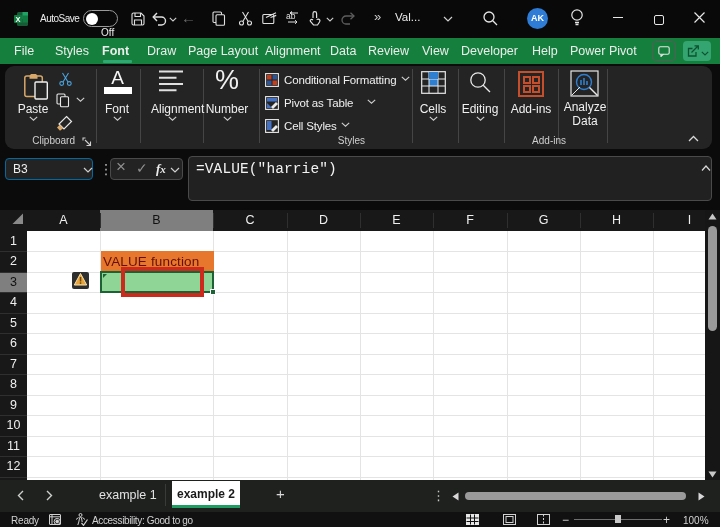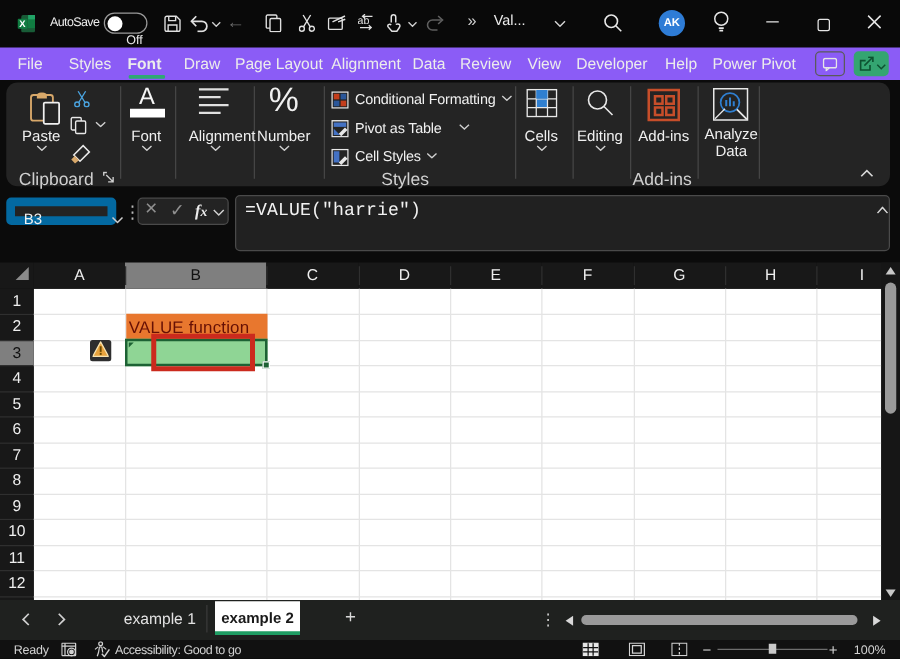--- a/index.html
+++ b/index.html
@@ -13,34 +13,34 @@
 .tbtxt { font-size:12px; color:#ececec; }
 #autosave-pill { left:83px; top:10px; width:35px; height:17px; border:1px solid #9a9a9a;
   border-radius:9px; }
 #autosave-knob { left:85.5px; top:12.5px; width:12px; height:12px; border-radius:50%; background:#fff; }
 #avatar { left:527px; top:8px; width:21px; height:21px; border-radius:50%; background:#2e7cd6;
   color:#fff; font-size:9px; font-weight:bold; text-align:center; line-height:21px; }
 .qat { color:#e0e0e0; }
 .dim { color:#6b6b6b; }
 
 
-#menubar { left:0; top:38px; width:720px; height:26px; background:#8b5cf6; }
+#menubar { left:0; top:38px; width:720px; height:26px; background:#15803d; }
 .menu-item { position:absolute; top:6px; font-size:12.5px; color:#ececec; }
 
 
 #ribbon { left:5px; top:66px; width:707px; height:83px; background:#242424; border-radius:9px; }
 .rib-label { position:absolute; font-size:12px; color:#f0f0f0; text-align:center; }
-.rib-group-label { position:absolute; font-size:14px; color:#d0d0d0; text-align:left; }
+.rib-group-label { position:absolute; font-size:10px; color:#d0d0d0; text-align:right; }
 .rib-sep { position:absolute; width:1px; background:#454545; }
 .rib-chev { position:absolute; text-align:center; line-height:0; }
 .srow-txt { position:absolute; font-size:11.5px; color:#f0f0f0; letter-spacing:-0.15px; }
 
 
 #namebox { left:5px; top:158px; width:88px; height:22px; background:#232323;
-  border:7px solid #0369a1; border-radius:4px; color:#f0f0f0; font-size:12px; }
+  border:1px solid #0369a1; border-radius:4px; color:#f0f0f0; font-size:12px; }
 #fxbox { left:110px; top:158px; width:73px; height:22px; background:#232323;
   border:1px solid #4a4a4a; border-radius:4px; }
 #formulabox { left:188px; top:156px; width:524px; height:45px; background:#212121;
   border:1px solid #4a4a4a; border-radius:4px; }
 #formulatext { left:7px; top:4px; font-family:"Liberation Mono", monospace;
   font-size:14.5px; color:#f2f2f2; letter-spacing:0.1px; }
 
 
 #grid { left:0; top:210px; width:720px; height:270px; background:#0b0b0b; }
 #gridwhite { left:27px; top:20.5px; width:678px; height:249.5px; background:#ffffff; }

